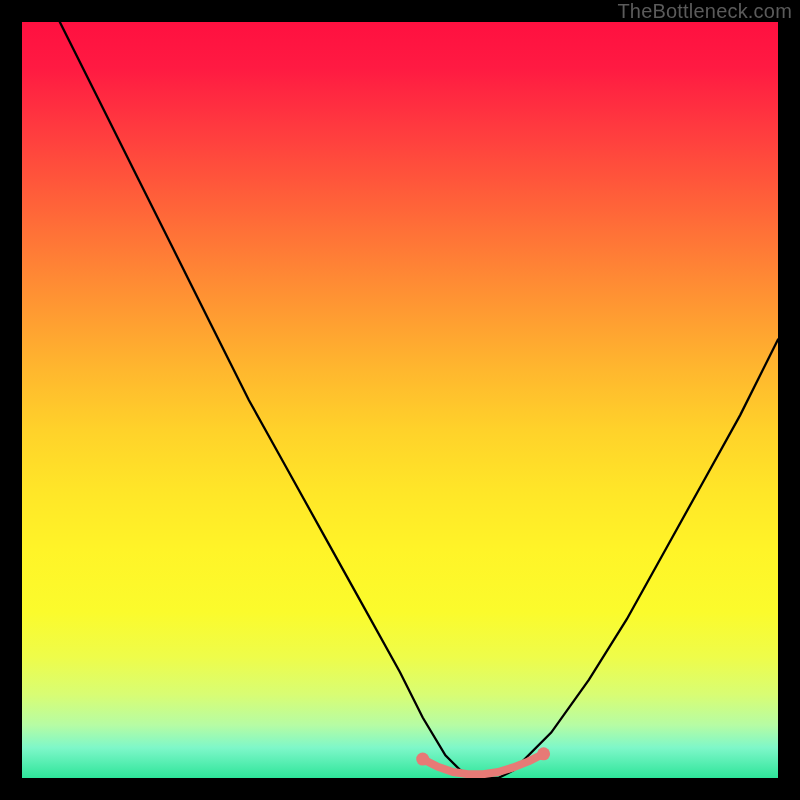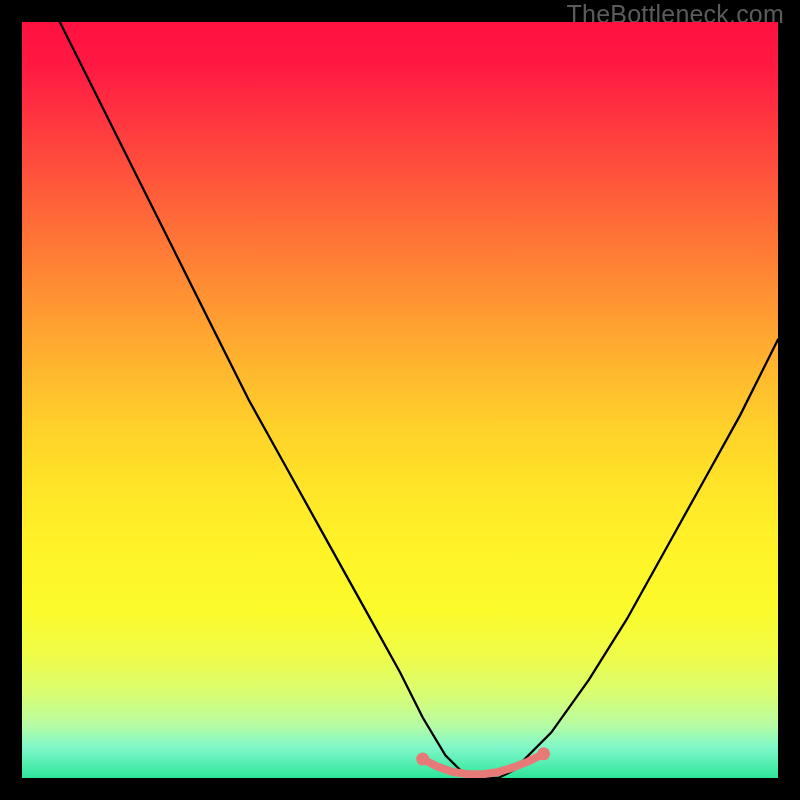--- a/index.html
+++ b/index.html
@@ -43,23 +43,23 @@
   }
   .curve-svg {
     position: absolute;
     inset: 0;
     width: 100%;
     height: 100%;
   }
   .watermark {
     position: absolute;
     top: 0px;
-    right: 16px;
+    right: 8px;
     font-family: Arial, Helvetica, sans-serif;
-    font-size: 25px;
+    font-size: 20px;
     color: #5b5b5b;
     letter-spacing: 0.2px;
   }
 </style>
 </head>
 <body>
 
 <div class="frame">
   <div class="watermark">TheBottleneck.com</div>
 

